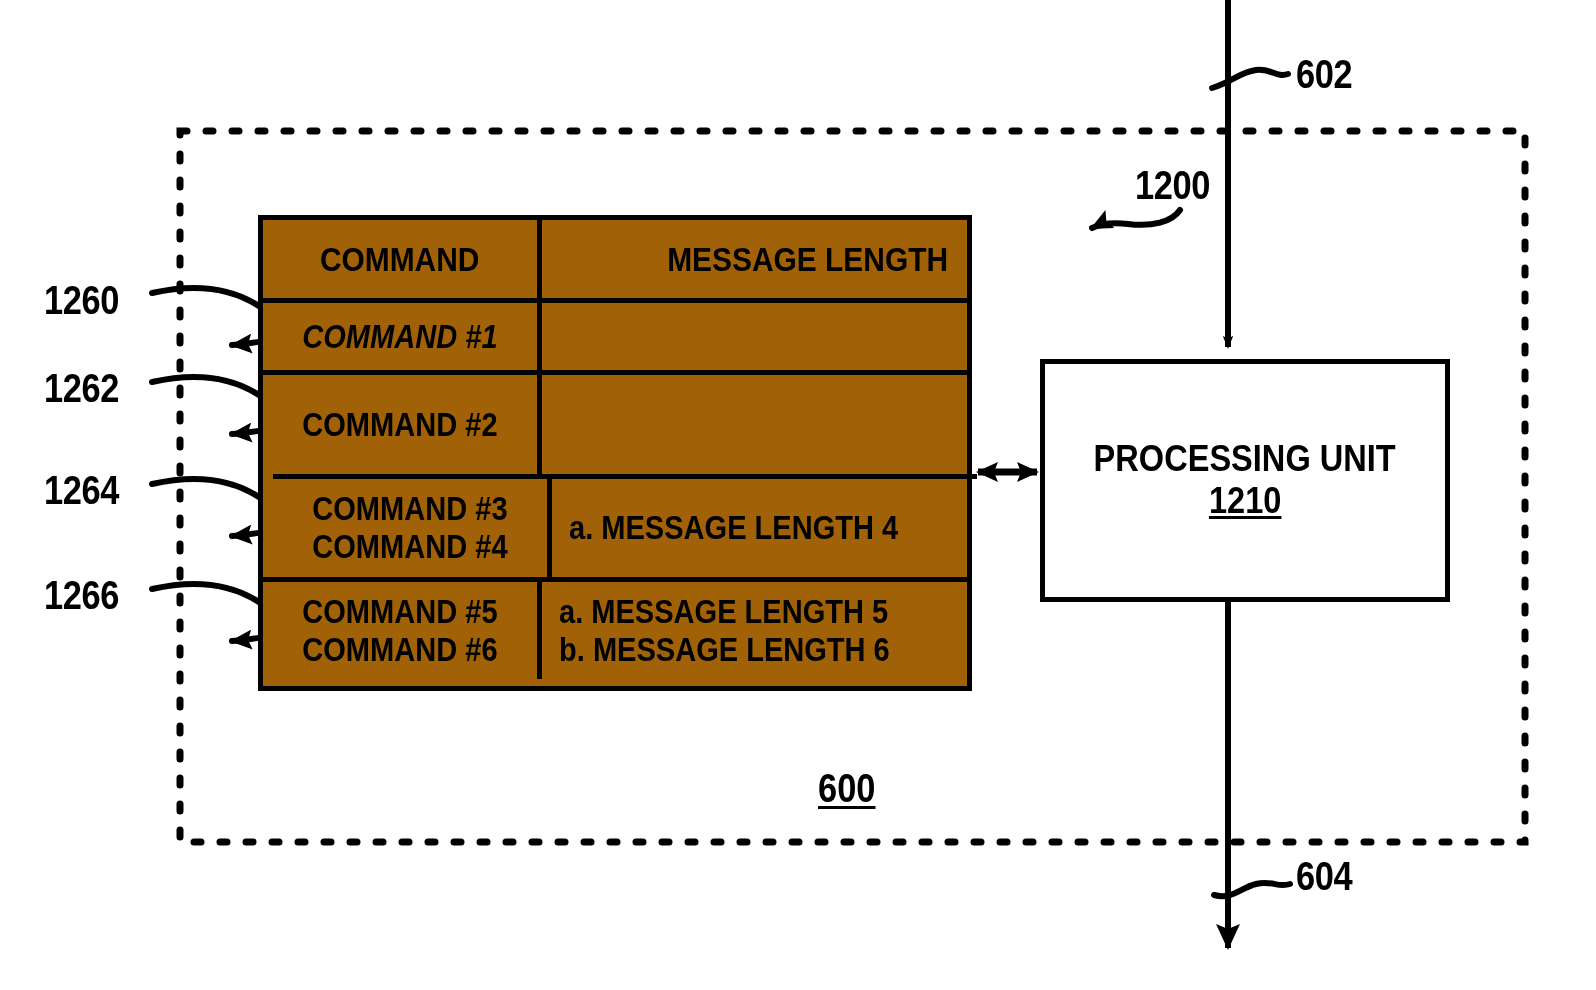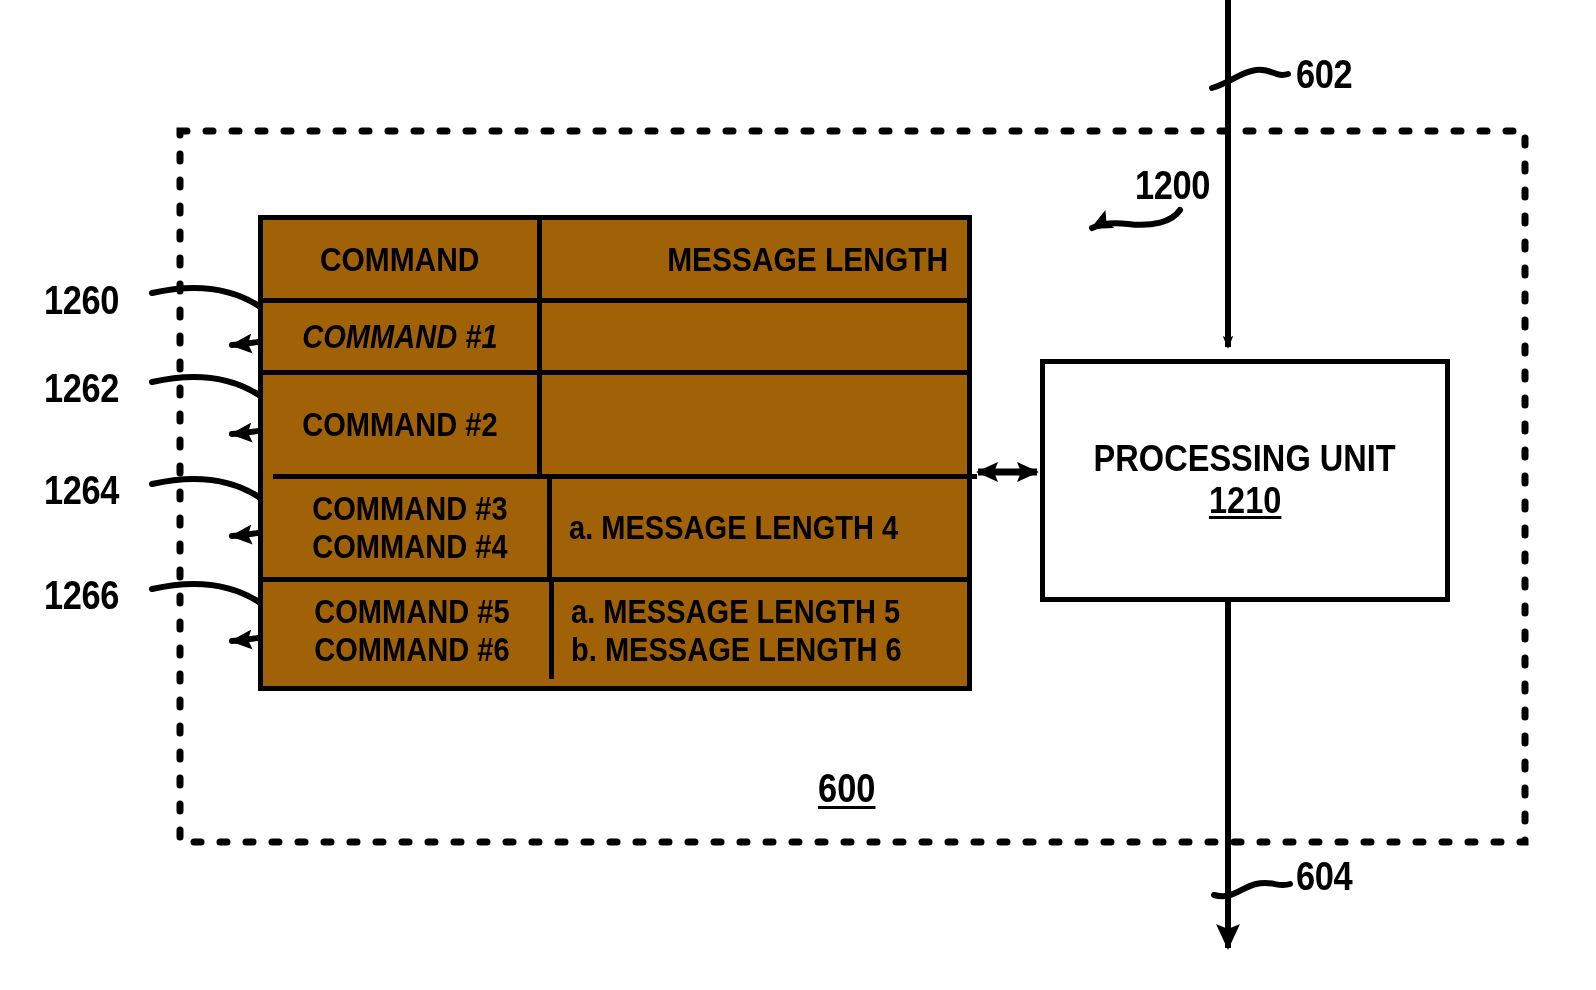--- a/index.html
+++ b/index.html
@@ -91,21 +91,21 @@
     display: flex;
     flex-direction: column;
     align-items: flex-start;
     justify-content: center;
     padding-left: 17px;
   }
   .row-h   { height: 78px; }
   .row-1   { height: 72px; font-style: italic; }
   .row-2   { height: 104px; }
   .row-3   { height: 103px; margin-left: 10px; }
-  .row-4   { height: 102px; padding-left: 12px; }
+  .row-4   { height: 102px; }
 
   .cellline {
     font-family: "Liberation Sans", sans-serif;
     font-weight: bold;
     font-size: 33px;
     line-height: 38px;
     letter-spacing: 0px;
     transform: scaleX(0.88);
     white-space: nowrap;
   }

